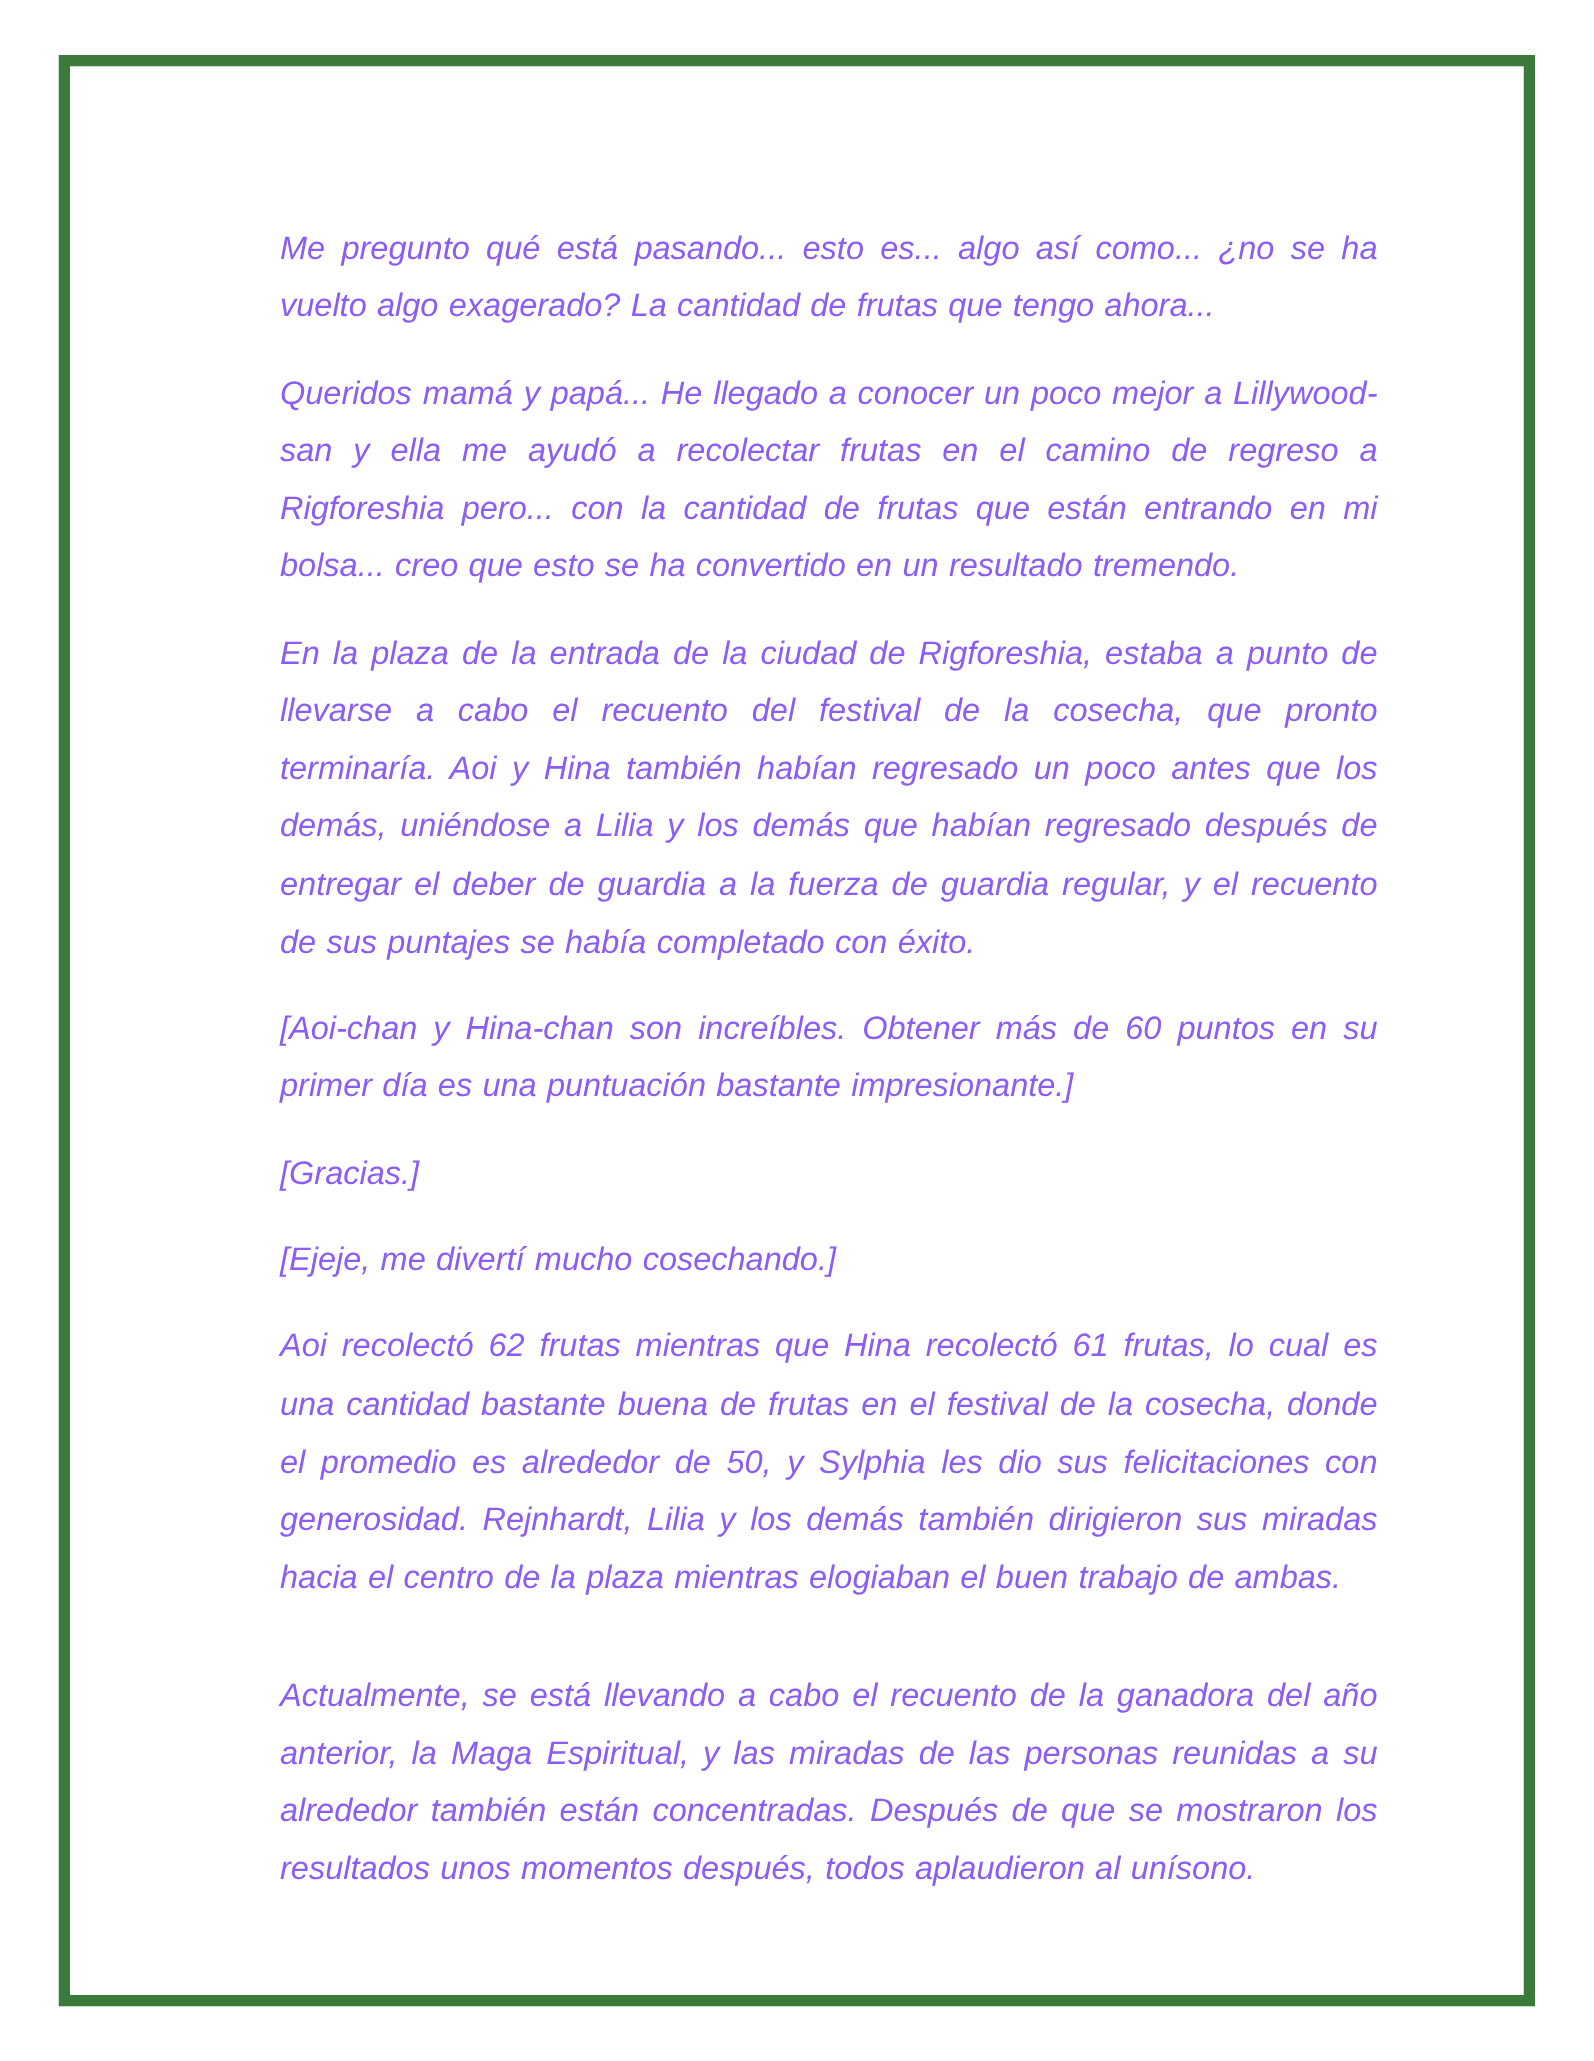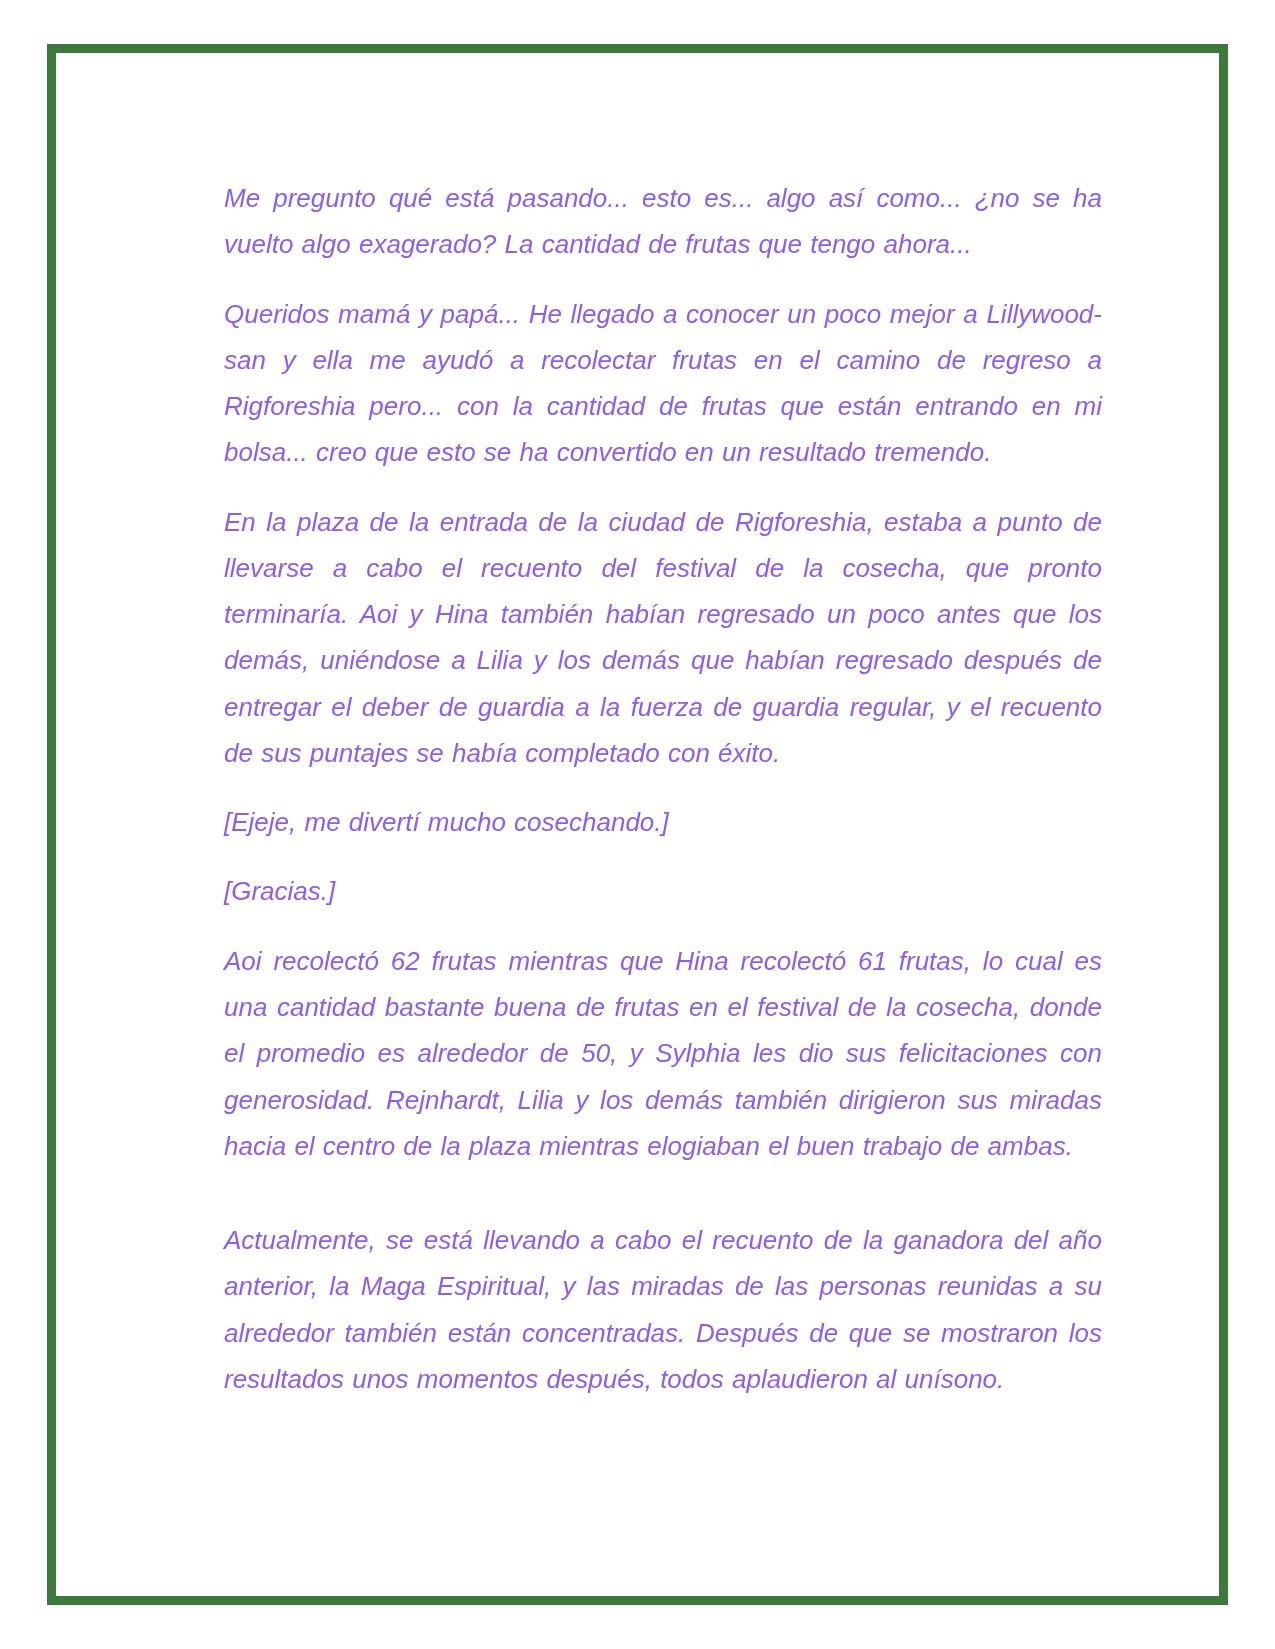--- a/index.html
+++ b/index.html
@@ -51,19 +51,20 @@
 </style>
 </head>
 <body>
 
 <div class="page">
   <div class="frame">
     <div class="content">
       <p class="paragraph">Me pregunto qué está pasando... esto es... algo así como... ¿no se ha vuelto algo exagerado? La cantidad de frutas que tengo ahora...</p>
       <p class="paragraph">Queridos mamá y papá... He llegado a conocer un poco mejor a Lillywood-san y ella me ayudó a recolectar frutas en el camino de regreso a Rigforeshia pero... con la cantidad de frutas que están entrando en mi bolsa... creo que esto se ha convertido en un resultado tremendo.</p>
       <p class="paragraph">En la plaza de la entrada de la ciudad de Rigforeshia, estaba a punto de llevarse a cabo el recuento del festival de la cosecha, que pronto terminaría. Aoi y Hina también habían regresado un poco antes que los demás, uniéndose a Lilia y los demás que habían regresado después de entregar el deber de guardia a la fuerza de guardia regular, y el recuento de sus puntajes se había completado con éxito.</p>
+      <p class="paragraph">[Aoi-chan y Hina-chan son increíbles. Obtener más de 60 puntos en su primer día es una puntuación bastante impresionante.]</p>
+      <p class="paragraph">[Gracias.]</p>
       <p class="paragraph">[Ejeje, me divertí mucho cosechando.]</p>
-      <p class="paragraph">[Gracias.]</p>
       <p class="paragraph">Aoi recolectó 62 frutas mientras que Hina recolectó 61 frutas, lo cual es una cantidad bastante buena de frutas en el festival de la cosecha, donde el promedio es alrededor de 50, y Sylphia les dio sus felicitaciones con generosidad. Rejnhardt, Lilia y los demás también dirigieron sus miradas hacia el centro de la plaza mientras elogiaban el buen trabajo de ambas.</p>
       <p class="paragraph">Actualmente, se está llevando a cabo el recuento de la ganadora del año anterior, la Maga Espiritual, y las miradas de las personas reunidas a su alrededor también están concentradas. Después de que se mostraron los resultados unos momentos después, todos aplaudieron al unísono.</p>
     </div>
   </div>
 </div>
 
 </body></html>

